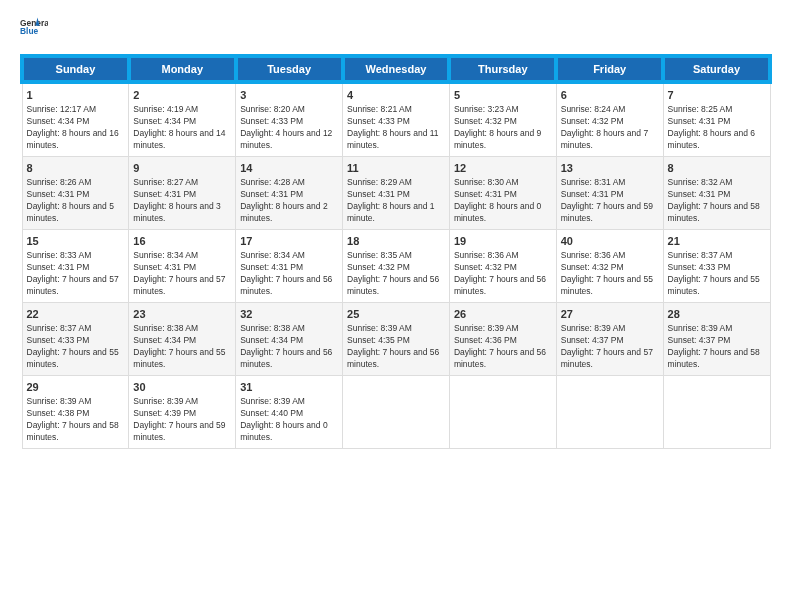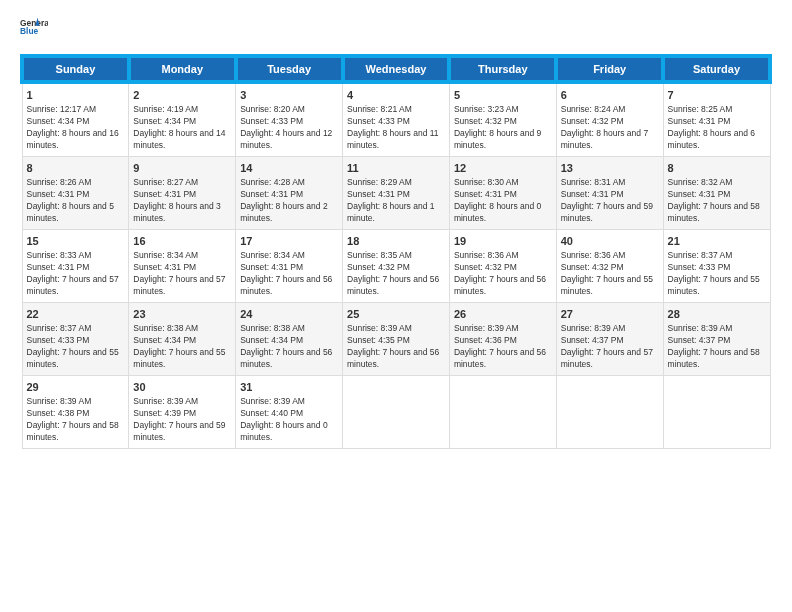--- a/index.html
+++ b/index.html
@@ -136,21 +136,21 @@
           <td><span class="day-num">16</span><span>Sunrise: 8:34 AM</span><br><span>Sunset: 4:31 PM</span><br><span>Daylight: 7 hours and 57 minutes.</span></td>
           <td><span class="day-num">17</span><span>Sunrise: 8:34 AM</span><br><span>Sunset: 4:31 PM</span><br><span>Daylight: 7 hours and 56 minutes.</span></td>
           <td><span class="day-num">18</span><span>Sunrise: 8:35 AM</span><br><span>Sunset: 4:32 PM</span><br><span>Daylight: 7 hours and 56 minutes.</span></td>
           <td><span class="day-num">19</span><span>Sunrise: 8:36 AM</span><br><span>Sunset: 4:32 PM</span><br><span>Daylight: 7 hours and 56 minutes.</span></td>
           <td><span class="day-num">40</span><span>Sunrise: 8:36 AM</span><br><span>Sunset: 4:32 PM</span><br><span>Daylight: 7 hours and 55 minutes.</span></td>
           <td><span class="day-num">21</span><span>Sunrise: 8:37 AM</span><br><span>Sunset: 4:33 PM</span><br><span>Daylight: 7 hours and 55 minutes.</span></td>
         </tr>
         <tr>
           <td><span class="day-num">22</span><span>Sunrise: 8:37 AM</span><br><span>Sunset: 4:33 PM</span><br><span>Daylight: 7 hours and 55 minutes.</span></td>
           <td><span class="day-num">23</span><span>Sunrise: 8:38 AM</span><br><span>Sunset: 4:34 PM</span><br><span>Daylight: 7 hours and 55 minutes.</span></td>
-          <td><span class="day-num">24</span><span>Sunrise: 8:38 AM</span><br><span>Sunset: 4:34 PM</span><br><span>Daylight: 7 hours and 56 minutes.</span></td>
+          <td><span class="day-num">32</span><span>Sunrise: 8:38 AM</span><br><span>Sunset: 4:34 PM</span><br><span>Daylight: 7 hours and 56 minutes.</span></td>
           <td><span class="day-num">25</span><span>Sunrise: 8:39 AM</span><br><span>Sunset: 4:35 PM</span><br><span>Daylight: 7 hours and 56 minutes.</span></td>
           <td><span class="day-num">26</span><span>Sunrise: 8:39 AM</span><br><span>Sunset: 4:36 PM</span><br><span>Daylight: 7 hours and 56 minutes.</span></td>
           <td><span class="day-num">27</span><span>Sunrise: 8:39 AM</span><br><span>Sunset: 4:37 PM</span><br><span>Daylight: 7 hours and 57 minutes.</span></td>
           <td><span class="day-num">28</span><span>Sunrise: 8:39 AM</span><br><span>Sunset: 4:37 PM</span><br><span>Daylight: 7 hours and 58 minutes.</span></td>
         </tr>
         <tr>
           <td><span class="day-num">29</span><span>Sunrise: 8:39 AM</span><br><span>Sunset: 4:38 PM</span><br><span>Daylight: 7 hours and 58 minutes.</span></td>
           <td><span class="day-num">30</span><span>Sunrise: 8:39 AM</span><br><span>Sunset: 4:39 PM</span><br><span>Daylight: 7 hours and 59 minutes.</span></td>
           <td><span class="day-num">31</span><span>Sunrise: 8:39 AM</span><br><span>Sunset: 4:40 PM</span><br><span>Daylight: 8 hours and 0 minutes.</span></td>
           <td class="empty-cell"></td>

